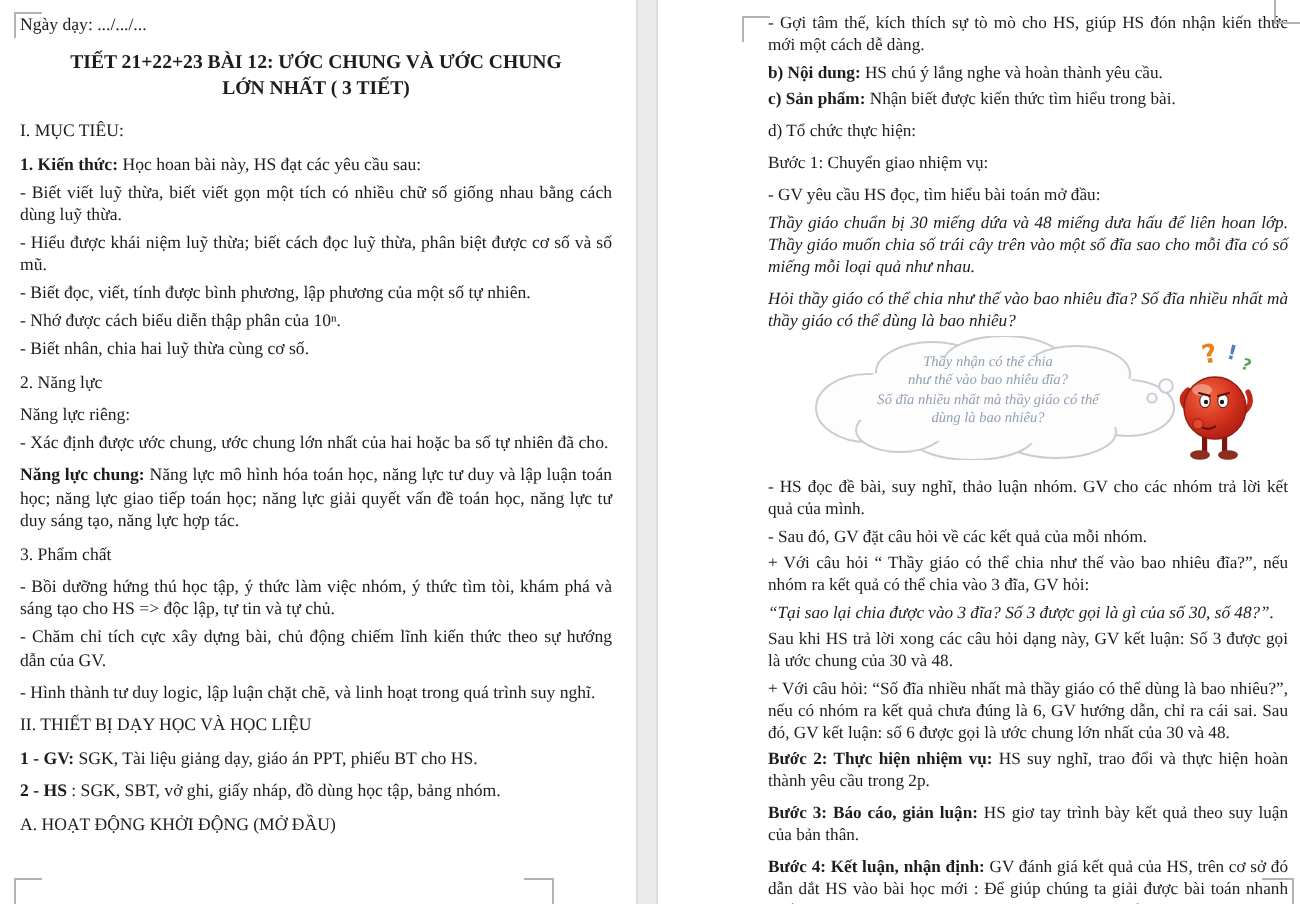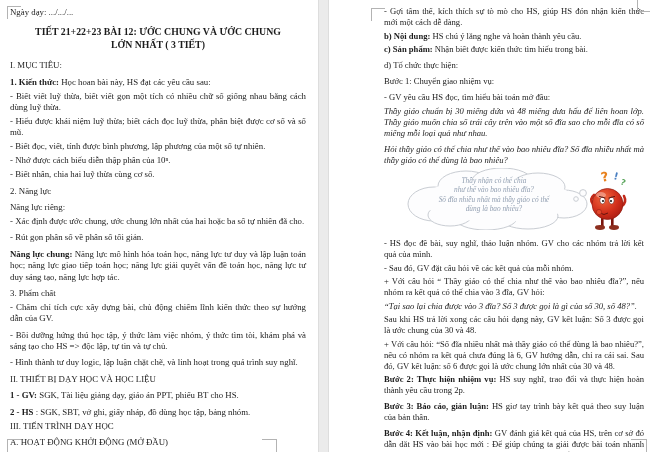--- a/index.html
+++ b/index.html
@@ -62,30 +62,28 @@
         <p class="blk h gap"><span>I. MỤC TIÊU:</span></p>
         <p class="blk p gap"><b>1. Kiến thức:</b><span>  Học hoan bài này, HS đạt các yêu cầu sau:</span></p>
         <p class="blk p"><span>- Biết viết luỹ thừa, biết viết gọn một tích có nhiều chữ số giống nhau bằng cách dùng luỹ thừa.</span></p>
         <p class="blk p"><span>- Hiểu được khái niệm luỹ thừa; biết cách đọc luỹ thừa, phân biệt được cơ số và số mũ.</span></p>
         <p class="blk p"><span>- Biết đọc, viết, tính được bình phương, lập phương của một số tự nhiên.</span></p>
         <p class="blk p"><span>- Nhớ được cách biểu diễn thập phân của 10ⁿ.</span></p>
         <p class="blk p"><span>- Biết nhân, chia hai luỹ thừa cùng cơ số.</span></p>
         <p class="blk h gap"><span>2. Năng lực</span></p>
         <p class="blk h gap"><span>Năng lực riêng:</span></p>
         <p class="blk p"><span>- Xác định được ước chung, ước chung lớn nhất của hai hoặc ba số tự nhiên đã cho.</span></p>
-        <p class="blk p gap"><span>- Rút gọn phân số về phân số tối giản.</span></p>
         <p class="blk p gap"><b>Năng lực chung:</b><span> Năng lực mô hình hóa toán học, năng lực tư duy và lập luận toán học; năng lực giao tiếp toán học; năng lực giải quyết vấn đề toán học, năng lực tư duy sáng tạo, năng lực hợp tác.</span></p>
         <p class="blk h gap"><span>3. Phẩm chất</span></p>
+        <p class="blk p gap"><span>- Bồi dưỡng hứng thú học tập, ý thức làm việc nhóm, ý thức tìm tòi, khám phá và sáng tạo cho HS =&gt; độc lập, tự tin và tự chủ.</span></p>
         <p class="blk p"><span>- Chăm chỉ tích cực xây dựng bài, chủ động chiếm lĩnh kiến thức theo sự hướng dẫn của GV.</span></p>
-        <p class="blk p gap"><span>- Bồi dưỡng hứng thú học tập, ý thức làm việc nhóm, ý thức tìm tòi, khám phá và sáng tạo cho HS =&gt; độc lập, tự tin và tự chủ.</span></p>
         <p class="blk p gap"><span>- Hình thành tư duy logic, lập luận chặt chẽ, và linh hoạt trong quá trình suy nghĩ.</span></p>
         <p class="blk h gap"><span>II. THIẾT BỊ DẠY HỌC VÀ HỌC LIỆU</span></p>
         <p class="blk p gap"><b>1 - GV:</b><span>  SGK, Tài liệu giảng dạy, giáo án PPT, phiếu BT cho HS.</span></p>
         <p class="blk p gap"><b>2 - HS</b><span> :  SGK, SBT, vở ghi, giấy nháp, đồ dùng học tập, bảng nhóm.</span></p>
-        <p class="blk h"><span>III. TIẾN TRÌNH DẠY HỌC</span></p>
         <p class="blk h gap"><span>A. HOẠT ĐỘNG KHỞI ĐỘNG (MỞ ĐẦU)</span></p>
       </div>
   </div>
 </div>
 
 <div class="divider"></div>
 
 <div class="page page-right">
   <div class="content-right">
     <div id="right-blocks-top">

